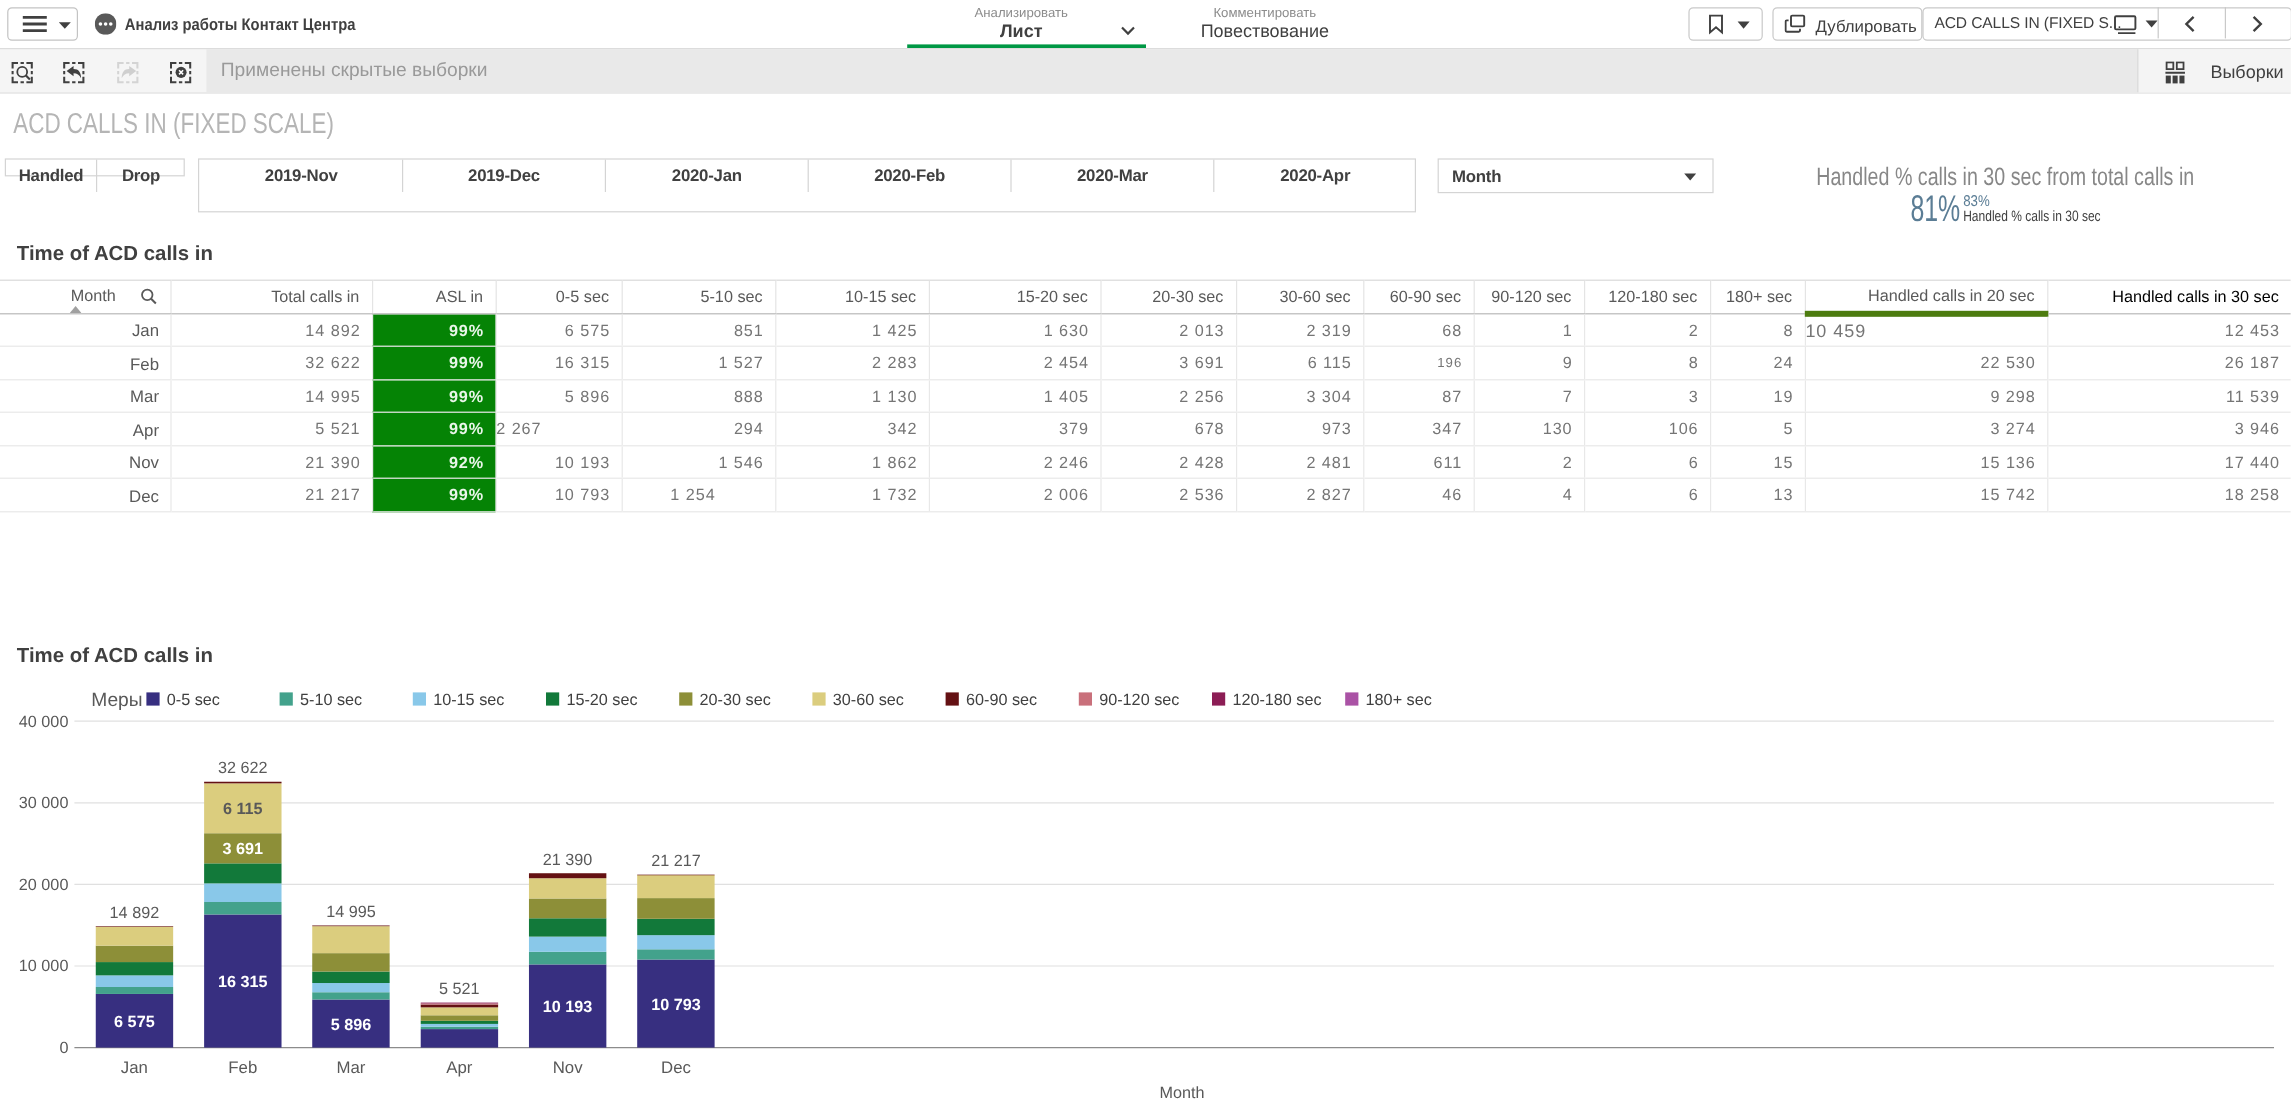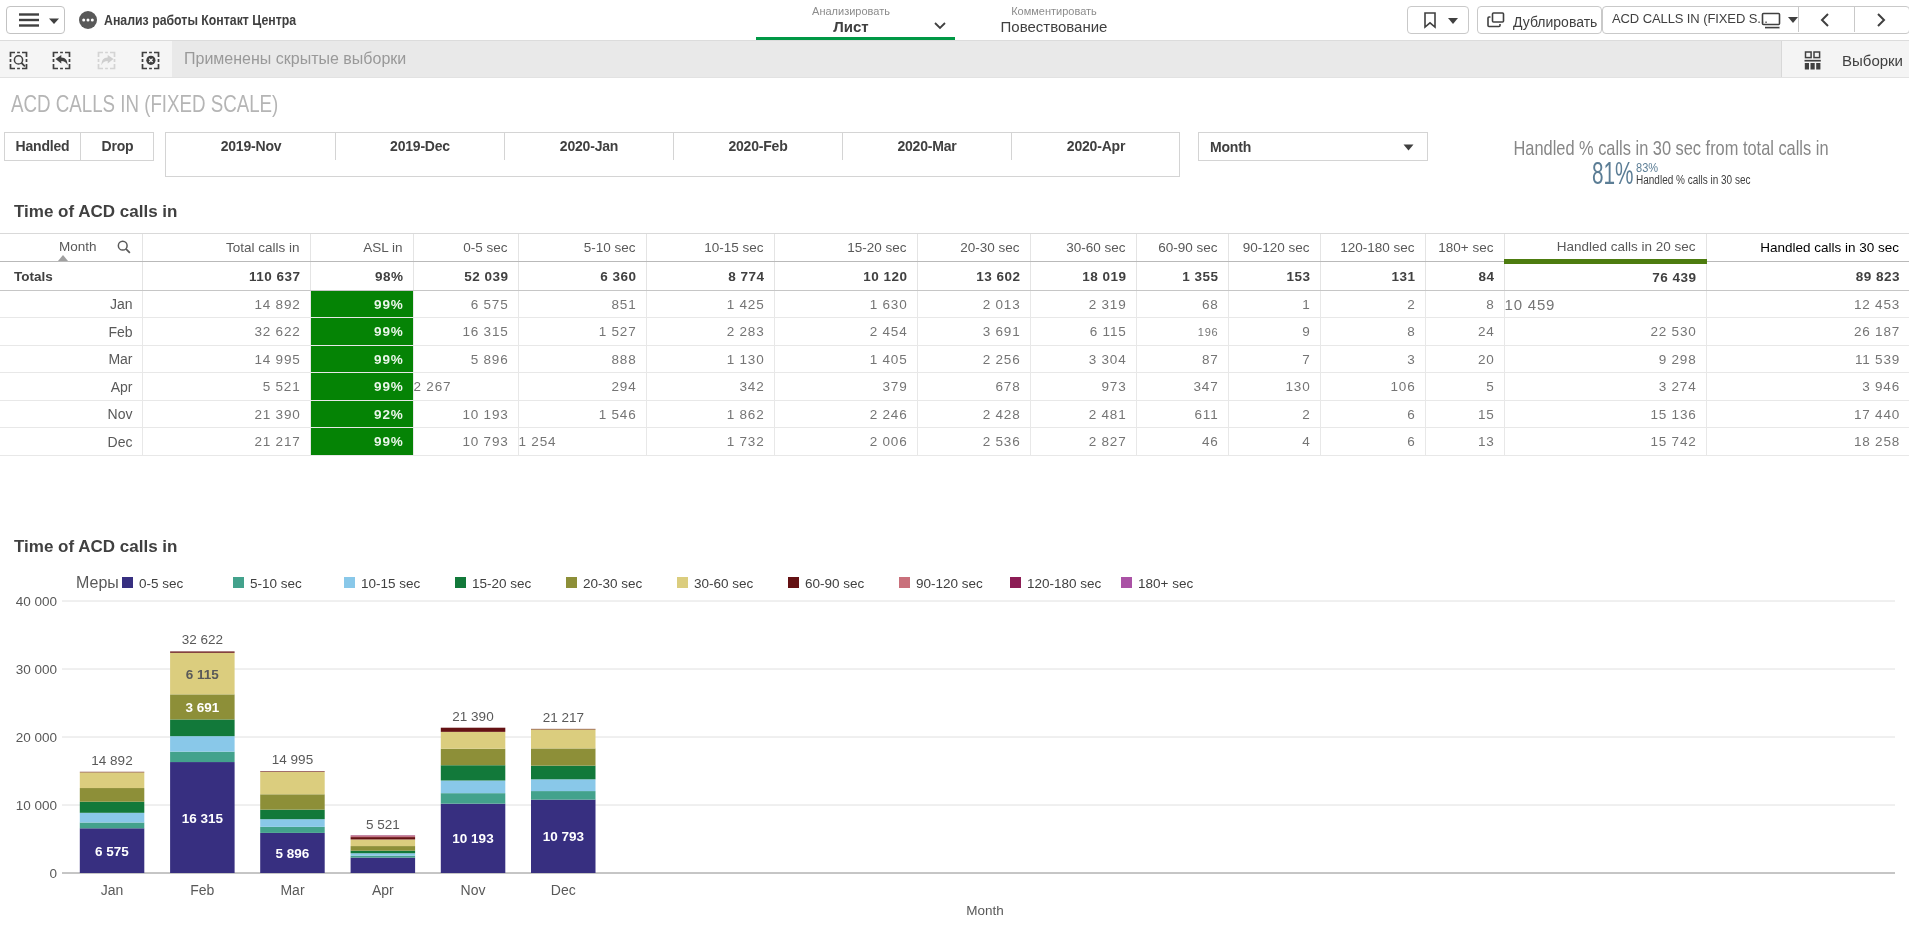--- a/index.html
+++ b/index.html
@@ -116,21 +116,21 @@
     <line x1="0.5" y1="9.7" x2="16.8" y2="9.7" stroke="#404040" stroke-width="1.7"></line>
     <rect x="0.8" y="12" width="4.2" height="6.5" fill="#404040"></rect>
     <rect x="6.5" y="12" width="4.2" height="6.5" fill="#404040"></rect>
     <rect x="12.2" y="12" width="4.2" height="6.5" fill="#404040"></rect>
   </svg>
 </div>
 <div class="abs" style="left:1842px;top:52px;font-size:15px;color:#404040;">Выборки</div>
 
 <div class="abs" style="left:11px;top:90px;font-size:24px;color:#b5b5b5;white-space:nowrap;transform:scaleX(0.78);transform-origin:0 50%;">ACD CALLS IN (FIXED SCALE)</div>
 
-<div class="abs" style="left:4px;top:132px;width:150px;height:29px;box-sizing:border-box;border:1px solid #d4d4d4;background:#fff;">
+<div class="abs" style="left:4px;top:132px;width:150px;height:15px;box-sizing:border-box;border:1px solid #d4d4d4;background:#fff;">
     <div class="abs" style="left:0;top:0;width:75px;height:27px;text-align:center;line-height:27px;font-size:14px;letter-spacing:-0.2px;font-weight:bold;color:#404040;">Handled</div>
     <div class="abs" style="left:75px;top:0;width:1px;height:27px;background:#d4d4d4;"></div>
     <div class="abs" style="left:76px;top:0;width:73px;height:27px;text-align:center;line-height:27px;font-size:14px;letter-spacing:-0.2px;font-weight:bold;color:#404040;">Drop</div>
   </div>
 <div class="abs" style="left:165px;top:132px;width:1015px;height:45px;box-sizing:border-box;border:1px solid #d4d4d4;background:#fff;">
     <div class="abs" style="left:1px;top:0;width:168px;height:27px;text-align:center;line-height:27px;font-size:14px;letter-spacing:-0.2px;font-weight:bold;color:#404040;">2019-Nov</div>
     <div class="abs" style="left:169px;top:0;width:1px;height:27px;background:#d4d4d4;"></div>
     <div class="abs" style="left:170px;top:0;width:168px;height:27px;text-align:center;line-height:27px;font-size:14px;letter-spacing:-0.2px;font-weight:bold;color:#404040;">2019-Dec</div>
     <div class="abs" style="left:338px;top:0;width:1px;height:27px;background:#d4d4d4;"></div>
     <div class="abs" style="left:339px;top:0;width:168px;height:27px;text-align:center;line-height:27px;font-size:14px;letter-spacing:-0.2px;font-weight:bold;color:#404040;">2020-Jan</div>
@@ -192,37 +192,20 @@
 <th style="border-top:1px solid #d9d9d9;border-bottom:1px solid #b9b9b9;border-left:1px solid #e4e4e4;font-size:13.5px;font-weight:normal;color:#595959;text-align:right;padding:0 10px 0 0;white-space:nowrap;overflow:hidden;">15-20 sec</th>
 <th style="border-top:1px solid #d9d9d9;border-bottom:1px solid #b9b9b9;border-left:1px solid #e4e4e4;font-size:13.5px;font-weight:normal;color:#595959;text-align:right;padding:0 10px 0 0;white-space:nowrap;overflow:hidden;">20-30 sec</th>
 <th style="border-top:1px solid #d9d9d9;border-bottom:1px solid #b9b9b9;border-left:1px solid #e4e4e4;font-size:13.5px;font-weight:normal;color:#595959;text-align:right;padding:0 10px 0 0;white-space:nowrap;overflow:hidden;">30-60 sec</th>
 <th style="border-top:1px solid #d9d9d9;border-bottom:1px solid #b9b9b9;border-left:1px solid #e4e4e4;font-size:13.5px;font-weight:normal;color:#595959;text-align:right;padding:0 10px 0 0;white-space:nowrap;overflow:hidden;">60-90 sec</th>
 <th style="border-top:1px solid #d9d9d9;border-bottom:1px solid #b9b9b9;border-left:1px solid #e4e4e4;font-size:13.5px;font-weight:normal;color:#595959;text-align:right;padding:0 10px 0 0;white-space:nowrap;overflow:hidden;">90-120 sec</th>
 <th style="border-top:1px solid #d9d9d9;border-bottom:1px solid #b9b9b9;border-left:1px solid #e4e4e4;font-size:13.5px;font-weight:normal;color:#595959;text-align:right;padding:0 10px 0 0;white-space:nowrap;overflow:hidden;">120-180 sec</th>
 <th style="border-top:1px solid #d9d9d9;border-bottom:1px solid #b9b9b9;border-left:1px solid #e4e4e4;font-size:13.5px;font-weight:normal;color:#595959;text-align:right;padding:0 10px 0 0;white-space:nowrap;overflow:hidden;">180+ sec</th>
 <th style="border-top:1px solid #d9d9d9;border-bottom:5px solid #4d7c0f;border-left:1px solid #e4e4e4;font-size:13.5px;font-weight:normal;color:#595959;text-align:right;padding:0 10px 0 0;white-space:nowrap;overflow:hidden;">Handled calls in 20 sec</th>
 <th style="border-top:1px solid #d9d9d9;border-bottom:1px solid #b9b9b9;border-left:1px solid #e4e4e4;font-size:13.5px;font-weight:normal;color:#000000;text-align:right;padding:0 10px 0 0;white-space:nowrap;overflow:hidden;">Handled calls in 30 sec</th>
 </tr>
-<tr style="height:29px;">
-<td style="border-bottom:1px solid #c6c6c6;border-left:1px solid #e4e4e4;font-size:13.5px;font-weight:bold;color:#404040;text-align:right;padding:0 10px 0 0;text-align:left;padding:0 0 0 14px;border-left:none;">Totals</td>
-<td style="border-bottom:1px solid #c6c6c6;border-left:1px solid #e4e4e4;font-size:13.5px;letter-spacing:0.5px;font-weight:bold;color:#404040;text-align:right;padding:0 9px 0 0;">110 637</td>
-<td style="border-bottom:1px solid #c6c6c6;border-left:1px solid #e4e4e4;font-size:13.5px;letter-spacing:0.5px;font-weight:bold;color:#404040;text-align:right;padding:0 9px 0 0;">98%</td>
-<td style="border-bottom:1px solid #c6c6c6;border-left:1px solid #e4e4e4;font-size:13.5px;letter-spacing:0.5px;font-weight:bold;color:#404040;text-align:right;padding:0 9px 0 0;">52 039</td>
-<td style="border-bottom:1px solid #c6c6c6;border-left:1px solid #e4e4e4;font-size:13.5px;letter-spacing:0.5px;font-weight:bold;color:#404040;text-align:right;padding:0 9px 0 0;">6 360</td>
-<td style="border-bottom:1px solid #c6c6c6;border-left:1px solid #e4e4e4;font-size:13.5px;letter-spacing:0.5px;font-weight:bold;color:#404040;text-align:right;padding:0 9px 0 0;">8 774</td>
-<td style="border-bottom:1px solid #c6c6c6;border-left:1px solid #e4e4e4;font-size:13.5px;letter-spacing:0.5px;font-weight:bold;color:#404040;text-align:right;padding:0 9px 0 0;">10 120</td>
-<td style="border-bottom:1px solid #c6c6c6;border-left:1px solid #e4e4e4;font-size:13.5px;letter-spacing:0.5px;font-weight:bold;color:#404040;text-align:right;padding:0 9px 0 0;">13 602</td>
-<td style="border-bottom:1px solid #c6c6c6;border-left:1px solid #e4e4e4;font-size:13.5px;letter-spacing:0.5px;font-weight:bold;color:#404040;text-align:right;padding:0 9px 0 0;">18 019</td>
-<td style="border-bottom:1px solid #c6c6c6;border-left:1px solid #e4e4e4;font-size:13.5px;letter-spacing:0.5px;font-weight:bold;color:#404040;text-align:right;padding:0 9px 0 0;">1 355</td>
-<td style="border-bottom:1px solid #c6c6c6;border-left:1px solid #e4e4e4;font-size:13.5px;letter-spacing:0.5px;font-weight:bold;color:#404040;text-align:right;padding:0 9px 0 0;">153</td>
-<td style="border-bottom:1px solid #c6c6c6;border-left:1px solid #e4e4e4;font-size:13.5px;letter-spacing:0.5px;font-weight:bold;color:#404040;text-align:right;padding:0 9px 0 0;">131</td>
-<td style="border-bottom:1px solid #c6c6c6;border-left:1px solid #e4e4e4;font-size:13.5px;letter-spacing:0.5px;font-weight:bold;color:#404040;text-align:right;padding:0 9px 0 0;">84</td>
-<td style="border-bottom:1px solid #c6c6c6;border-left:1px solid #e4e4e4;font-size:13.5px;letter-spacing:0.5px;font-weight:bold;color:#404040;text-align:right;padding:0 9px 0 0;">76 439</td>
-<td style="border-bottom:1px solid #c6c6c6;border-left:1px solid #e4e4e4;font-size:13.5px;letter-spacing:0.5px;font-weight:bold;color:#404040;text-align:right;padding:0 9px 0 0;">89 823</td>
-</tr>
 <tr style="height:27px;">
 <td style="border-bottom:1px solid #e8e8e8;border-left:none;font-size:13.5px;color:#595959;text-align:right;padding:0 9px 0 0;font-size:14px;">Jan</td>
 <td style="border-bottom:1px solid #e8e8e8;border-left:1px solid #e8e8e8;font-size:13.5px;letter-spacing:0.8px;color:#757575;text-align:right;padding:0 9px 0 0;">14 892</td>
 <td style="border-bottom:1px solid #e8e8e8;border-left:1px solid #e8e8e8;font-size:13.5px;letter-spacing:0.8px;color:#757575;text-align:right;padding:0 9px 0 0;background:#058305;color:#eaf6ea;font-weight:bold;">99%</td>
 <td style="border-bottom:1px solid #e8e8e8;border-left:1px solid #e8e8e8;font-size:13.5px;letter-spacing:0.8px;color:#757575;text-align:right;padding:0 9px 0 0;">6 575</td>
 <td style="border-bottom:1px solid #e8e8e8;border-left:1px solid #e8e8e8;font-size:13.5px;letter-spacing:0.8px;color:#757575;text-align:right;padding:0 9px 0 0;">851</td>
 <td style="border-bottom:1px solid #e8e8e8;border-left:1px solid #e8e8e8;font-size:13.5px;letter-spacing:0.8px;color:#757575;text-align:right;padding:0 9px 0 0;">1 425</td>
 <td style="border-bottom:1px solid #e8e8e8;border-left:1px solid #e8e8e8;font-size:13.5px;letter-spacing:0.8px;color:#757575;text-align:right;padding:0 9px 0 0;">1 630</td>
 <td style="border-bottom:1px solid #e8e8e8;border-left:1px solid #e8e8e8;font-size:13.5px;letter-spacing:0.8px;color:#757575;text-align:right;padding:0 9px 0 0;">2 013</td>
 <td style="border-bottom:1px solid #e8e8e8;border-left:1px solid #e8e8e8;font-size:13.5px;letter-spacing:0.8px;color:#757575;text-align:right;padding:0 9px 0 0;">2 319</td>
@@ -256,21 +239,21 @@
 <td style="border-bottom:1px solid #e8e8e8;border-left:1px solid #e8e8e8;font-size:13.5px;letter-spacing:0.8px;color:#757575;text-align:right;padding:0 9px 0 0;background:#058305;color:#eaf6ea;font-weight:bold;">99%</td>
 <td style="border-bottom:1px solid #e8e8e8;border-left:1px solid #e8e8e8;font-size:13.5px;letter-spacing:0.8px;color:#757575;text-align:right;padding:0 9px 0 0;">5 896</td>
 <td style="border-bottom:1px solid #e8e8e8;border-left:1px solid #e8e8e8;font-size:13.5px;letter-spacing:0.8px;color:#757575;text-align:right;padding:0 9px 0 0;">888</td>
 <td style="border-bottom:1px solid #e8e8e8;border-left:1px solid #e8e8e8;font-size:13.5px;letter-spacing:0.8px;color:#757575;text-align:right;padding:0 9px 0 0;">1 130</td>
 <td style="border-bottom:1px solid #e8e8e8;border-left:1px solid #e8e8e8;font-size:13.5px;letter-spacing:0.8px;color:#757575;text-align:right;padding:0 9px 0 0;">1 405</td>
 <td style="border-bottom:1px solid #e8e8e8;border-left:1px solid #e8e8e8;font-size:13.5px;letter-spacing:0.8px;color:#757575;text-align:right;padding:0 9px 0 0;">2 256</td>
 <td style="border-bottom:1px solid #e8e8e8;border-left:1px solid #e8e8e8;font-size:13.5px;letter-spacing:0.8px;color:#757575;text-align:right;padding:0 9px 0 0;">3 304</td>
 <td style="border-bottom:1px solid #e8e8e8;border-left:1px solid #e8e8e8;font-size:13.5px;letter-spacing:0.8px;color:#757575;text-align:right;padding:0 9px 0 0;">87</td>
 <td style="border-bottom:1px solid #e8e8e8;border-left:1px solid #e8e8e8;font-size:13.5px;letter-spacing:0.8px;color:#757575;text-align:right;padding:0 9px 0 0;">7</td>
 <td style="border-bottom:1px solid #e8e8e8;border-left:1px solid #e8e8e8;font-size:13.5px;letter-spacing:0.8px;color:#757575;text-align:right;padding:0 9px 0 0;">3</td>
-<td style="border-bottom:1px solid #e8e8e8;border-left:1px solid #e8e8e8;font-size:13.5px;letter-spacing:0.8px;color:#757575;text-align:right;padding:0 9px 0 0;">20</td>
+<td style="border-bottom:1px solid #e8e8e8;border-left:1px solid #e8e8e8;font-size:13.5px;letter-spacing:0.8px;color:#757575;text-align:right;padding:0 9px 0 0;">19</td>
 <td style="border-bottom:1px solid #e8e8e8;border-left:1px solid #e8e8e8;font-size:13.5px;letter-spacing:0.8px;color:#757575;text-align:right;padding:0 9px 0 0;">9 298</td>
 <td style="border-bottom:1px solid #e8e8e8;border-left:1px solid #e8e8e8;font-size:13.5px;letter-spacing:0.8px;color:#757575;text-align:right;padding:0 9px 0 0;">11 539</td>
 </tr>
 <tr style="height:28px;">
 <td style="border-bottom:1px solid #e8e8e8;border-left:none;font-size:13.5px;color:#595959;text-align:right;padding:0 9px 0 0;font-size:14px;">Apr</td>
 <td style="border-bottom:1px solid #e8e8e8;border-left:1px solid #e8e8e8;font-size:13.5px;letter-spacing:0.8px;color:#757575;text-align:right;padding:0 9px 0 0;">5 521</td>
 <td style="border-bottom:1px solid #e8e8e8;border-left:1px solid #e8e8e8;font-size:13.5px;letter-spacing:0.8px;color:#757575;text-align:right;padding:0 9px 0 0;background:#058305;color:#eaf6ea;font-weight:bold;">99%</td>
 <td style="border-bottom:1px solid #e8e8e8;border-left:1px solid #e8e8e8;font-size:13.5px;letter-spacing:0.8px;color:#757575;text-align:left;padding:0 9px 0 0;">2 267</td>
 <td style="border-bottom:1px solid #e8e8e8;border-left:1px solid #e8e8e8;font-size:13.5px;letter-spacing:0.8px;color:#757575;text-align:right;padding:0 9px 0 0;">294</td>
 <td style="border-bottom:1px solid #e8e8e8;border-left:1px solid #e8e8e8;font-size:13.5px;letter-spacing:0.8px;color:#757575;text-align:right;padding:0 9px 0 0;">342</td>
@@ -299,21 +282,21 @@
 <td style="border-bottom:1px solid #e8e8e8;border-left:1px solid #e8e8e8;font-size:13.5px;letter-spacing:0.8px;color:#757575;text-align:right;padding:0 9px 0 0;">6</td>
 <td style="border-bottom:1px solid #e8e8e8;border-left:1px solid #e8e8e8;font-size:13.5px;letter-spacing:0.8px;color:#757575;text-align:right;padding:0 9px 0 0;">15</td>
 <td style="border-bottom:1px solid #e8e8e8;border-left:1px solid #e8e8e8;font-size:13.5px;letter-spacing:0.8px;color:#757575;text-align:right;padding:0 9px 0 0;">15 136</td>
 <td style="border-bottom:1px solid #e8e8e8;border-left:1px solid #e8e8e8;font-size:13.5px;letter-spacing:0.8px;color:#757575;text-align:right;padding:0 9px 0 0;">17 440</td>
 </tr>
 <tr style="height:28px;">
 <td style="border-bottom:1px solid #e8e8e8;border-left:none;font-size:13.5px;color:#595959;text-align:right;padding:0 9px 0 0;font-size:14px;">Dec</td>
 <td style="border-bottom:1px solid #e8e8e8;border-left:1px solid #e8e8e8;font-size:13.5px;letter-spacing:0.8px;color:#757575;text-align:right;padding:0 9px 0 0;">21 217</td>
 <td style="border-bottom:1px solid #e8e8e8;border-left:1px solid #e8e8e8;font-size:13.5px;letter-spacing:0.8px;color:#757575;text-align:right;padding:0 9px 0 0;background:#058305;color:#eaf6ea;font-weight:bold;">99%</td>
 <td style="border-bottom:1px solid #e8e8e8;border-left:1px solid #e8e8e8;font-size:13.5px;letter-spacing:0.8px;color:#757575;text-align:right;padding:0 9px 0 0;">10 793</td>
-<td style="border-bottom:1px solid #e8e8e8;border-left:1px solid #e8e8e8;font-size:13.5px;letter-spacing:0.8px;color:#757575;text-align:left;padding:0 9px 0 0;">1 254</td>
+<td style="border-bottom:1px solid #e8e8e8;border-left:1px solid #e8e8e8;font-size:13.5px;letter-spacing:0.8px;color:#757575;text-align:center;padding:0 9px 0 0;">1 254</td>
 <td style="border-bottom:1px solid #e8e8e8;border-left:1px solid #e8e8e8;font-size:13.5px;letter-spacing:0.8px;color:#757575;text-align:right;padding:0 9px 0 0;">1 732</td>
 <td style="border-bottom:1px solid #e8e8e8;border-left:1px solid #e8e8e8;font-size:13.5px;letter-spacing:0.8px;color:#757575;text-align:right;padding:0 9px 0 0;">2 006</td>
 <td style="border-bottom:1px solid #e8e8e8;border-left:1px solid #e8e8e8;font-size:13.5px;letter-spacing:0.8px;color:#757575;text-align:right;padding:0 9px 0 0;">2 536</td>
 <td style="border-bottom:1px solid #e8e8e8;border-left:1px solid #e8e8e8;font-size:13.5px;letter-spacing:0.8px;color:#757575;text-align:right;padding:0 9px 0 0;">2 827</td>
 <td style="border-bottom:1px solid #e8e8e8;border-left:1px solid #e8e8e8;font-size:13.5px;letter-spacing:0.8px;color:#757575;text-align:right;padding:0 9px 0 0;">46</td>
 <td style="border-bottom:1px solid #e8e8e8;border-left:1px solid #e8e8e8;font-size:13.5px;letter-spacing:0.8px;color:#757575;text-align:right;padding:0 9px 0 0;">4</td>
 <td style="border-bottom:1px solid #e8e8e8;border-left:1px solid #e8e8e8;font-size:13.5px;letter-spacing:0.8px;color:#757575;text-align:right;padding:0 9px 0 0;">6</td>
 <td style="border-bottom:1px solid #e8e8e8;border-left:1px solid #e8e8e8;font-size:13.5px;letter-spacing:0.8px;color:#757575;text-align:right;padding:0 9px 0 0;">13</td>
 <td style="border-bottom:1px solid #e8e8e8;border-left:1px solid #e8e8e8;font-size:13.5px;letter-spacing:0.8px;color:#757575;text-align:right;padding:0 9px 0 0;">15 742</td>
 <td style="border-bottom:1px solid #e8e8e8;border-left:1px solid #e8e8e8;font-size:13.5px;letter-spacing:0.8px;color:#757575;text-align:right;padding:0 9px 0 0;">18 258</td>

